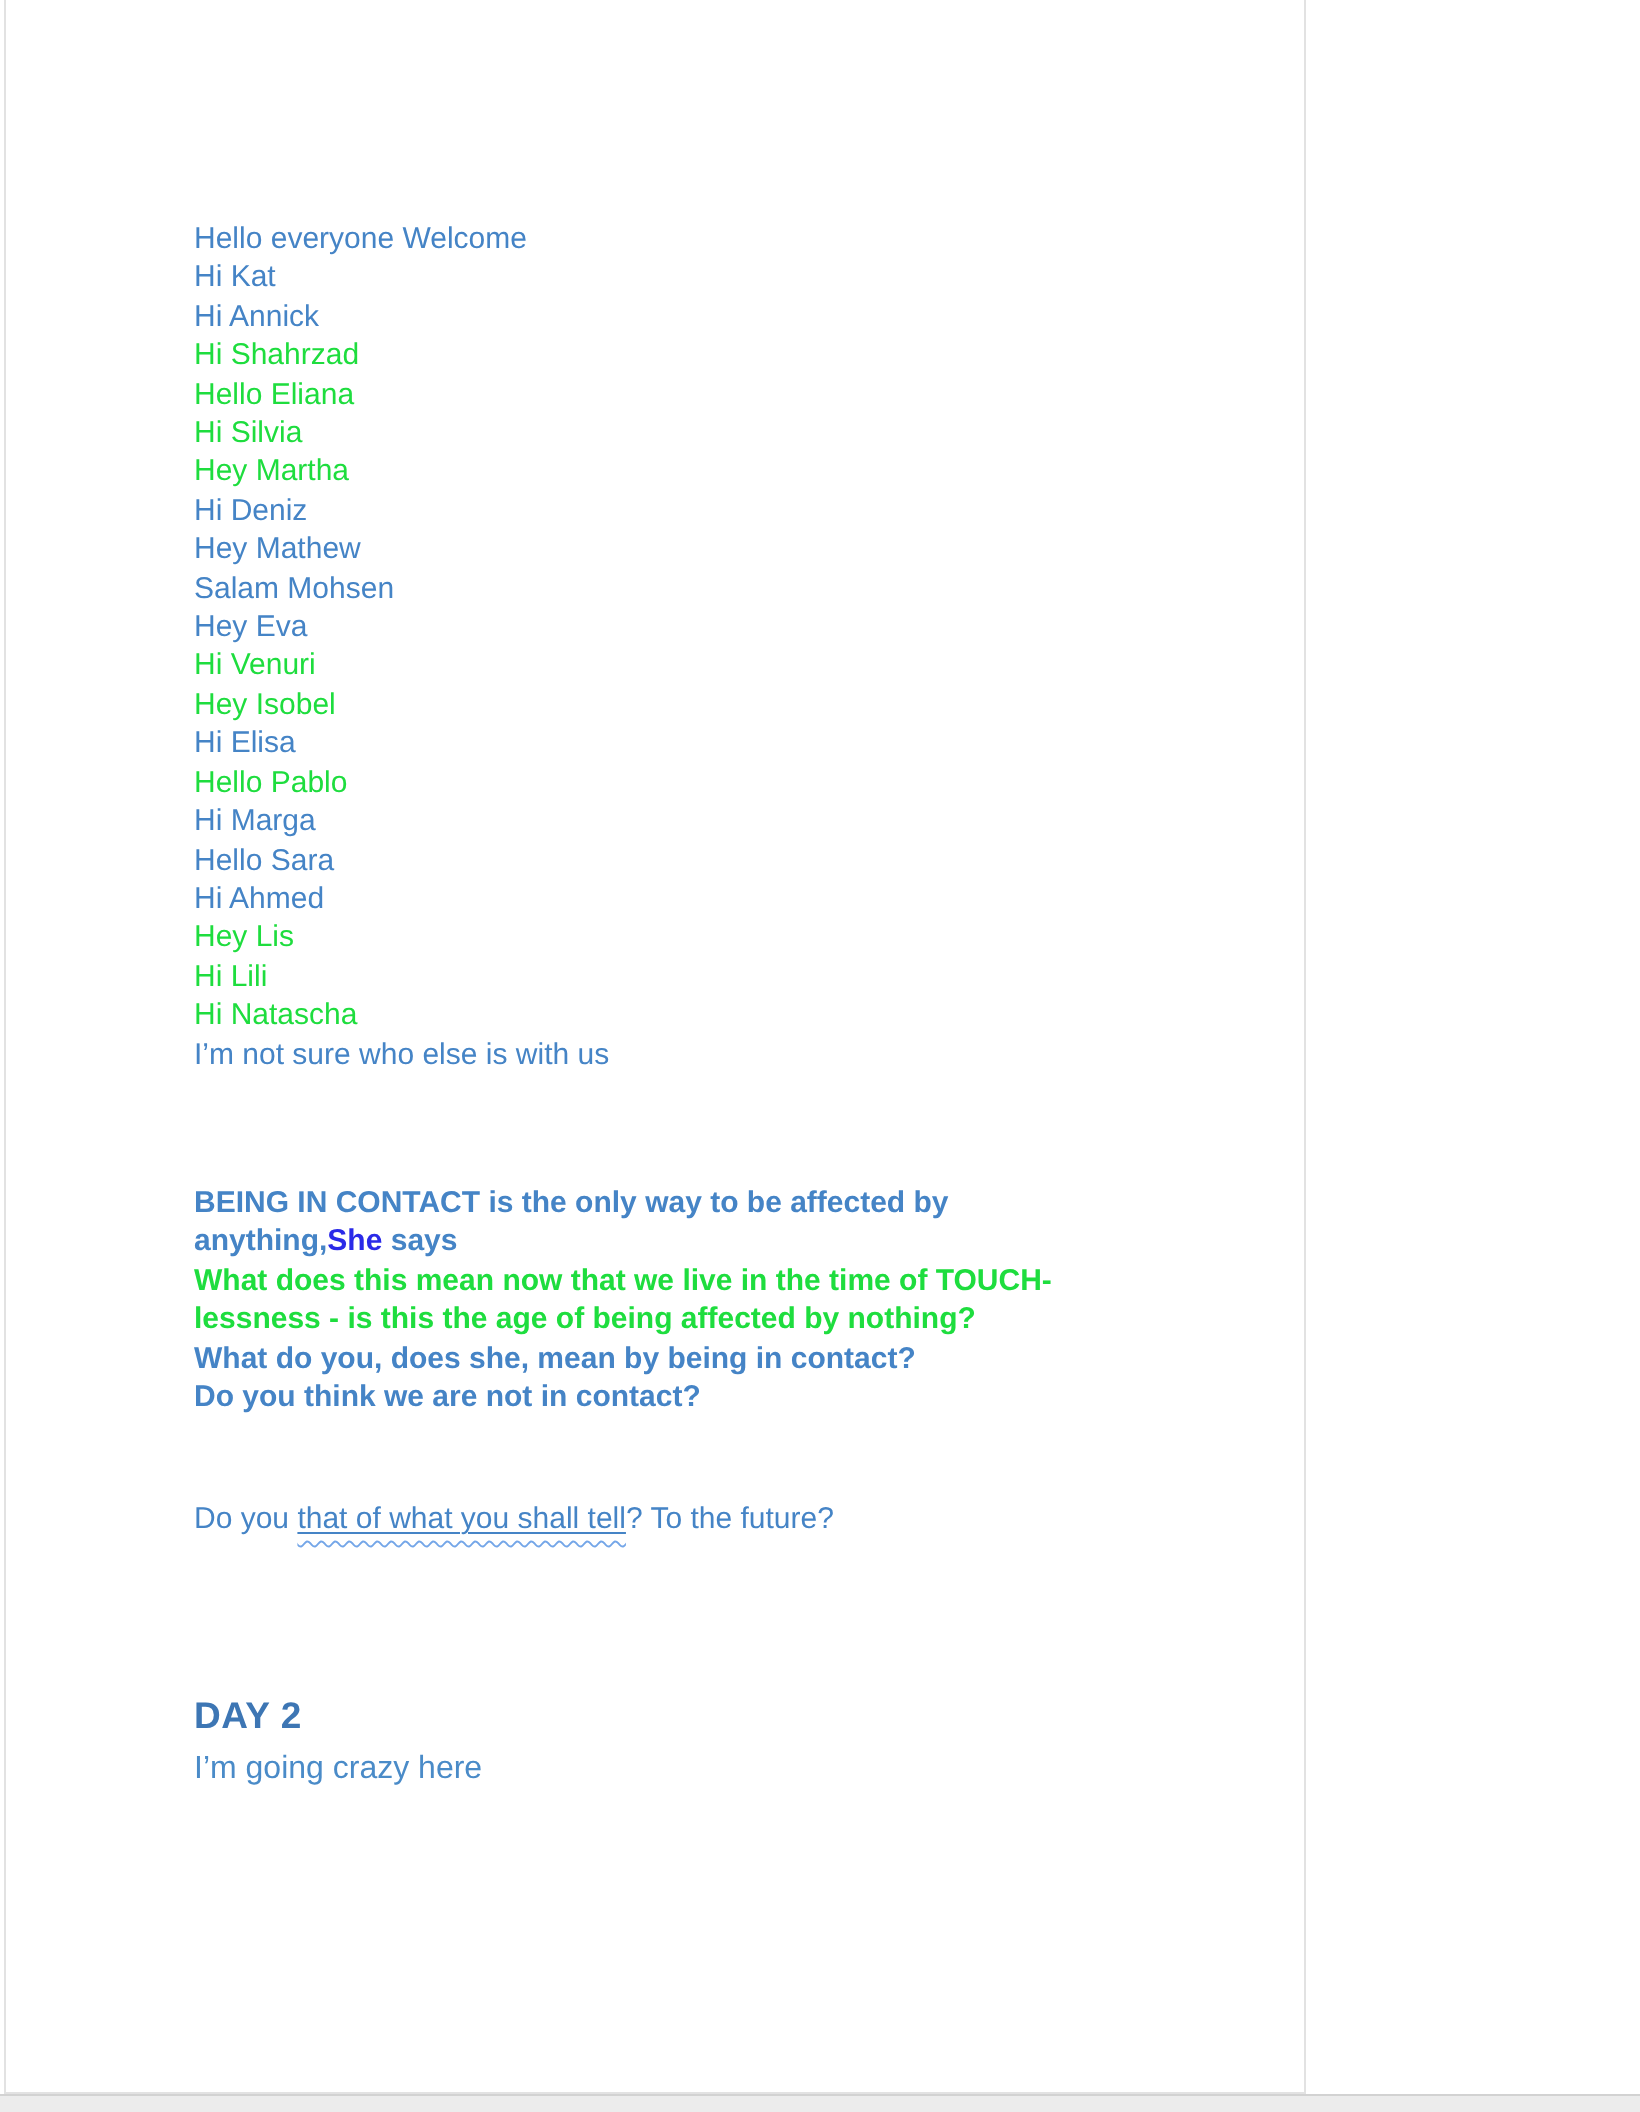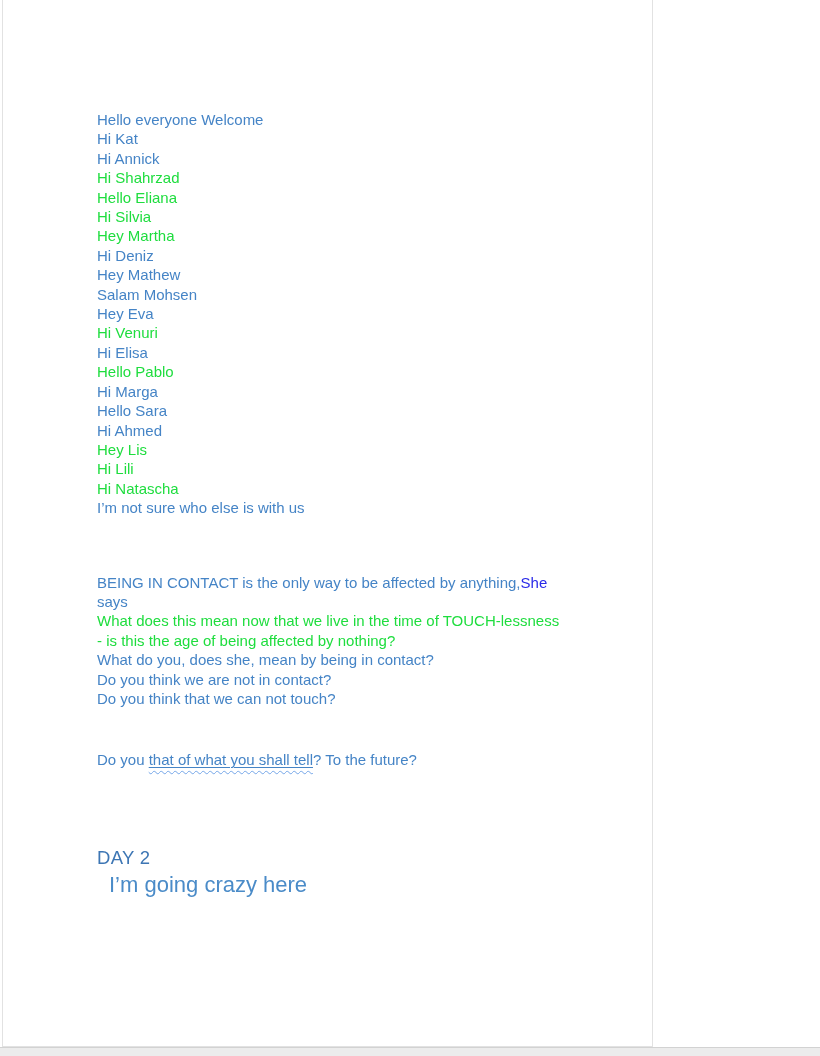--- a/index.html
+++ b/index.html
@@ -35,21 +35,21 @@
   }
   .content {
     padding: 110px 92px 0 94px;
     font-size: 15px;
     line-height: 19.4px;
   }
   .line { white-space: pre-wrap; }
   .blue  { color: var(--body-blue, #4584c6); }
   .green { color: var(--bright-green, #1edd3e); }
   .pureblue { color: var(--pure-blue, #2a2ae8); }
-  .contact { margin-top: 55px; max-width: 630px; }
+  .contact { margin-top: 55px; max-width: 630px; font-weight: bold; }
   .future { margin-top: 42px; }
   .misspelled {
     text-decoration: underline;
     text-decoration-style: wavy;
     text-decoration-color: var(--spellcheck-red, #e06666);
     text-decoration-thickness: 1px;
     text-underline-offset: 2px;
   }
   .grammar {
     text-decoration: underline;
@@ -62,30 +62,29 @@
     text-decoration: underline;
     text-decoration-style: solid;
     text-decoration-color: var(--body-blue, #4584c6);
     text-decoration-thickness: 1px;
     text-underline-offset: 2px;
   }
   .day2 {
     margin-top: 76px;
     font-size: 18.5px;
     line-height: 24px;
-    font-weight: normal;
+    font-weight: bold;
     letter-spacing: 0.3px;
     color: var(--heading-blue, #3d76b4);
   }
   .day2sub {
     margin-top: 3px;
-    font-size: 22px;
+    font-size: 16px;
     line-height: 23px;
     color: var(--subtext-blue, #4a8bc8);
-    margin-left: 12px;
   }
 </style>
 </head>
 <body>
 
 <div class="page">
   <div class="content">
 
     <div id="greetings">
         <div class="line blue">Hello everyone Welcome</div>
@@ -93,37 +92,37 @@
         <div class="line blue">Hi Annick</div>
         <div class="line green">Hi Shahrzad</div>
         <div class="line green">Hello Eliana</div>
         <div class="line green">Hi Silvia</div>
         <div class="line green">Hey Martha</div>
         <div class="line blue">Hi Deniz</div>
         <div class="line blue">Hey Mathew</div>
         <div class="line blue">Salam Mohsen</div>
         <div class="line blue">Hey Eva</div>
         <div class="line green">Hi Venuri</div>
+        <div class="line green">Hey Isobel</div>
         <div class="line blue">Hi Elisa</div>
         <div class="line green">Hello Pablo</div>
         <div class="line blue">Hi Marga</div>
         <div class="line blue">Hello Sara</div>
         <div class="line blue">Hi Ahmed</div>
         <div class="line green">Hey Lis</div>
         <div class="line green">Hi Lili</div>
         <div class="line green">Hi Natascha</div>
         <div class="line blue">I’m not sure who else is with us</div>
       </div>
 
     <div class="contact">
       <div class="line"><span class="blue">BEING IN CONTACT is the only way to be affected by anything,</span><span class="pureblue">She</span><span class="blue"> says</span></div>
       <div class="line green">What does this mean now that we live in the time of TOUCH-lessness - is this the age of being affected by nothing?</div>
       <div class="line blue">What do you, does she, mean by being in contact?</div>
       <div class="line blue">Do you think we are not in contact?</div>
-      <div class="line blue">Do you think that we can not touch?</div>
     </div>
 
     <div class="future line blue"><span>Do you </span><span class="grammar"><span class="u">that of what you shall tell</span></span><span>? To the future?</span></div>
 
     <div class="day2">DAY 2</div>
     <div class="day2sub">I’m going crazy here</div>
 
   </div>
 </div>
 

